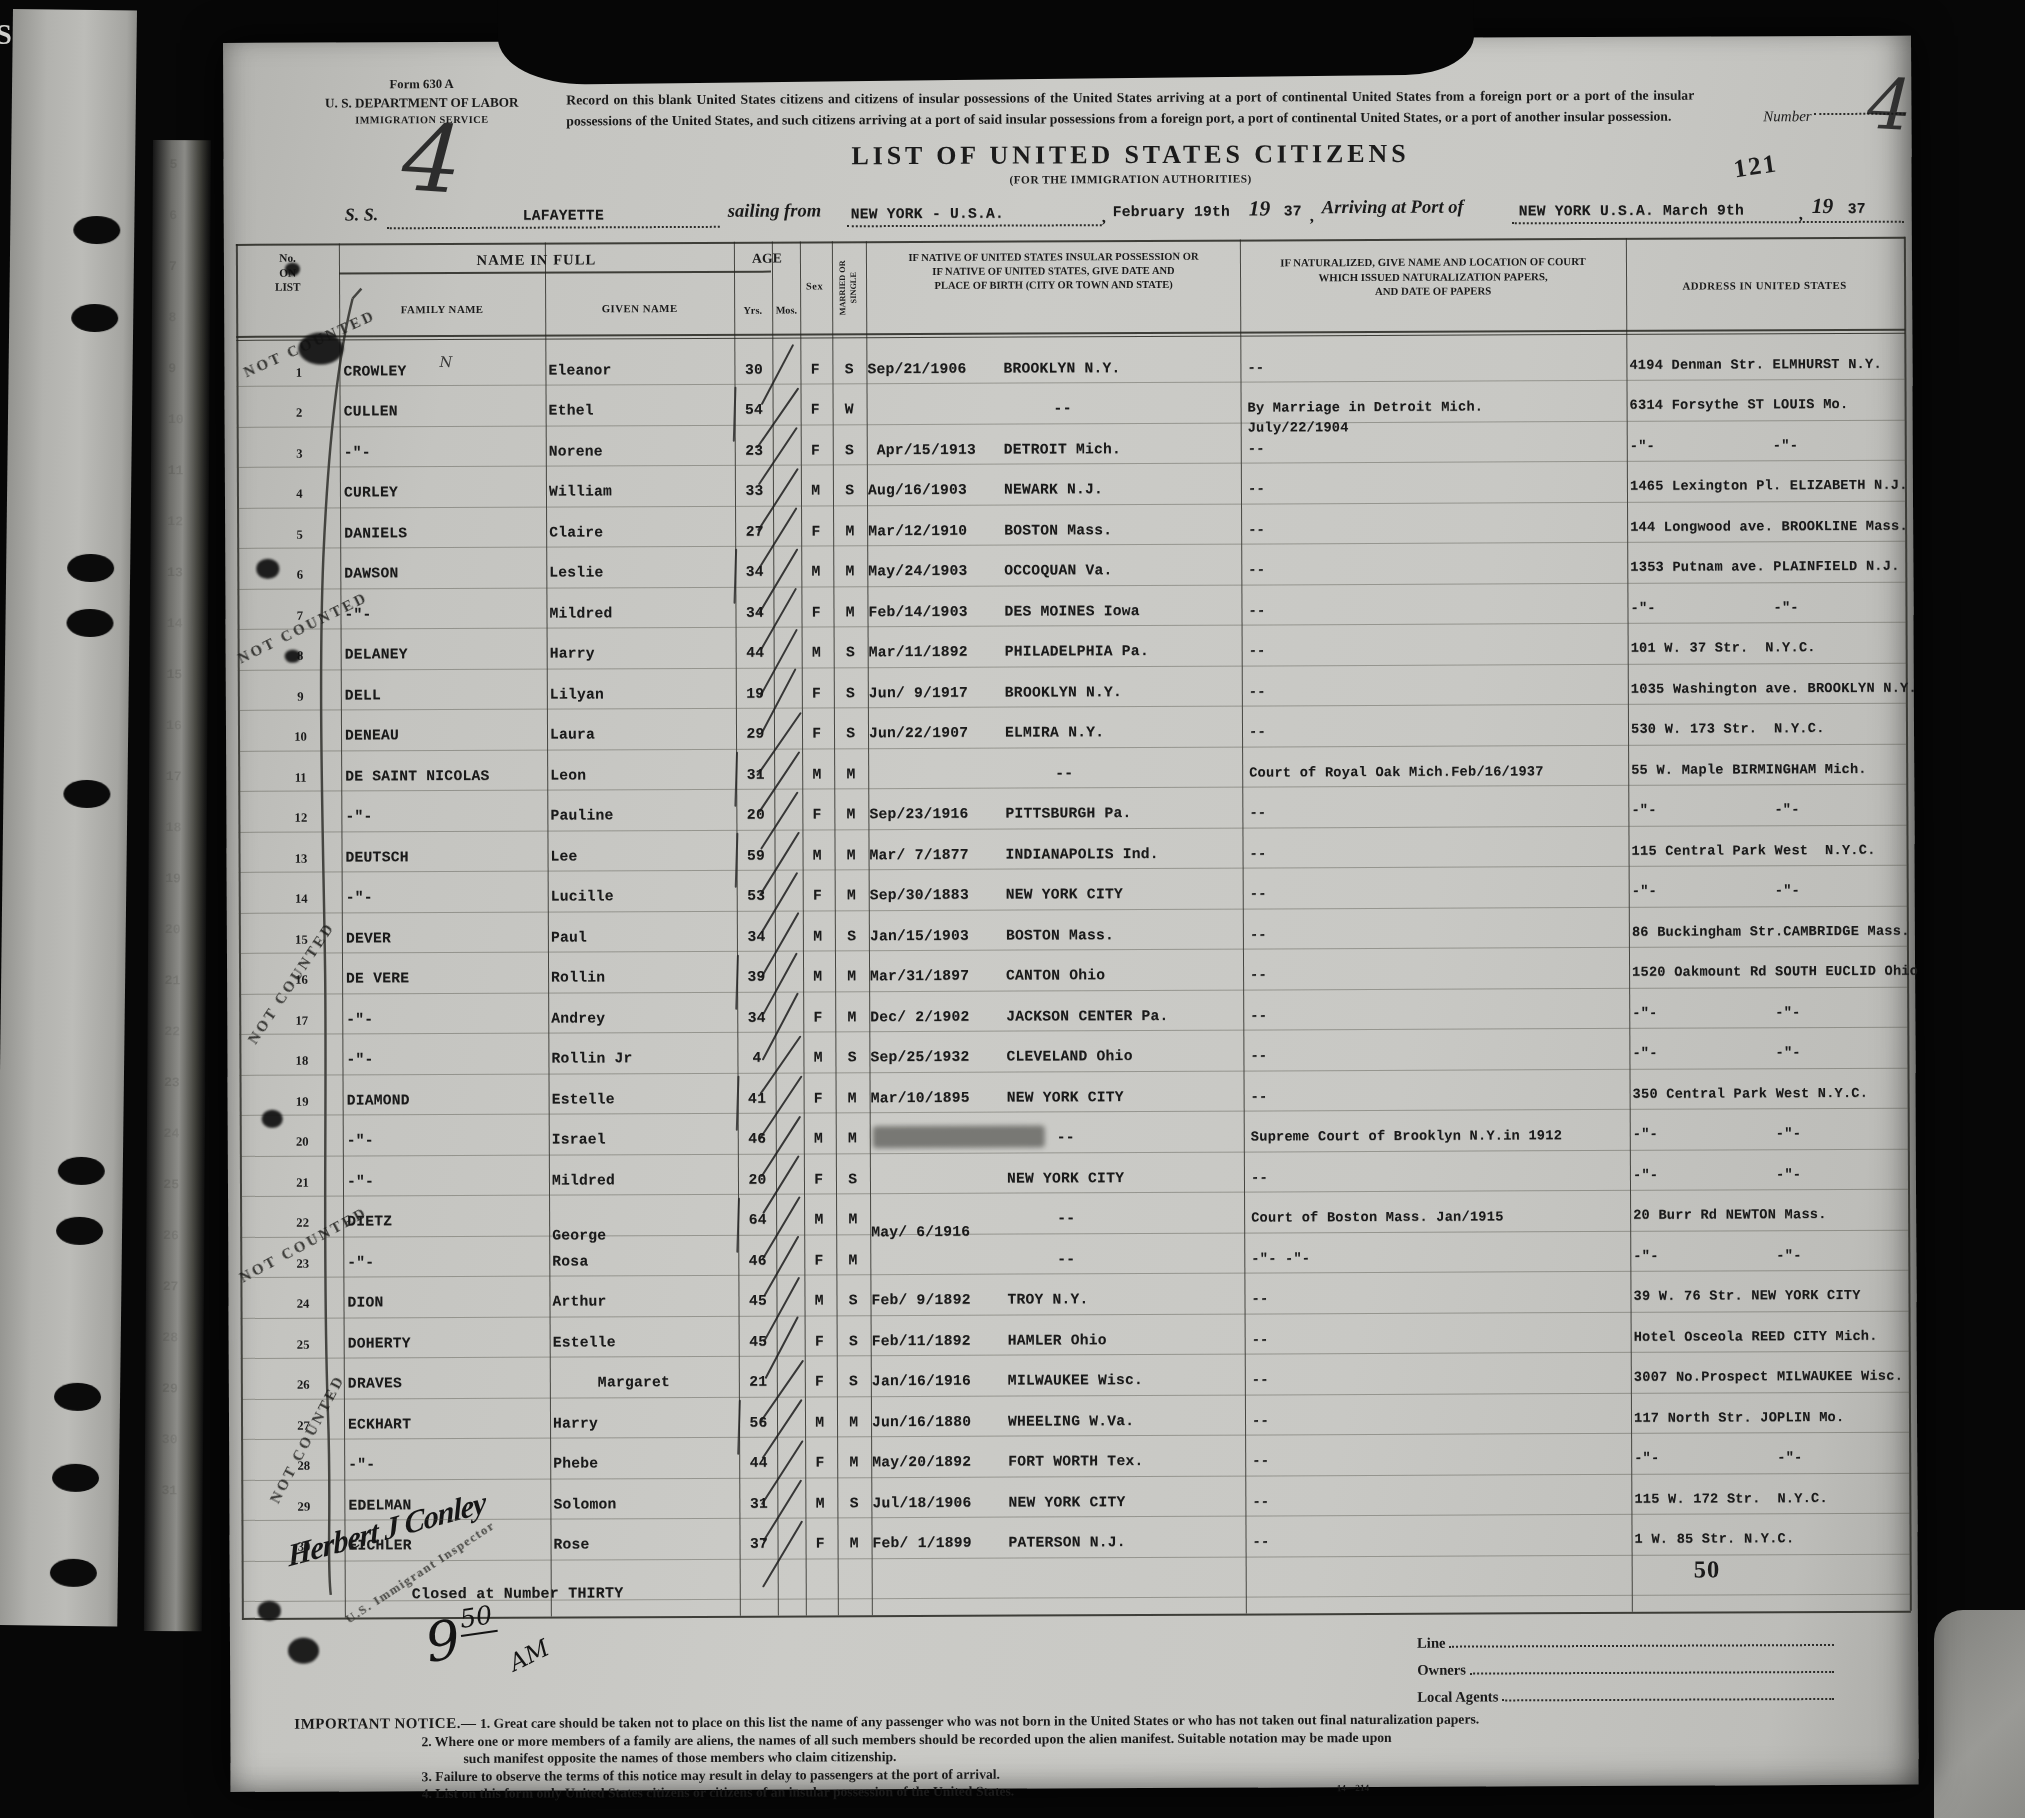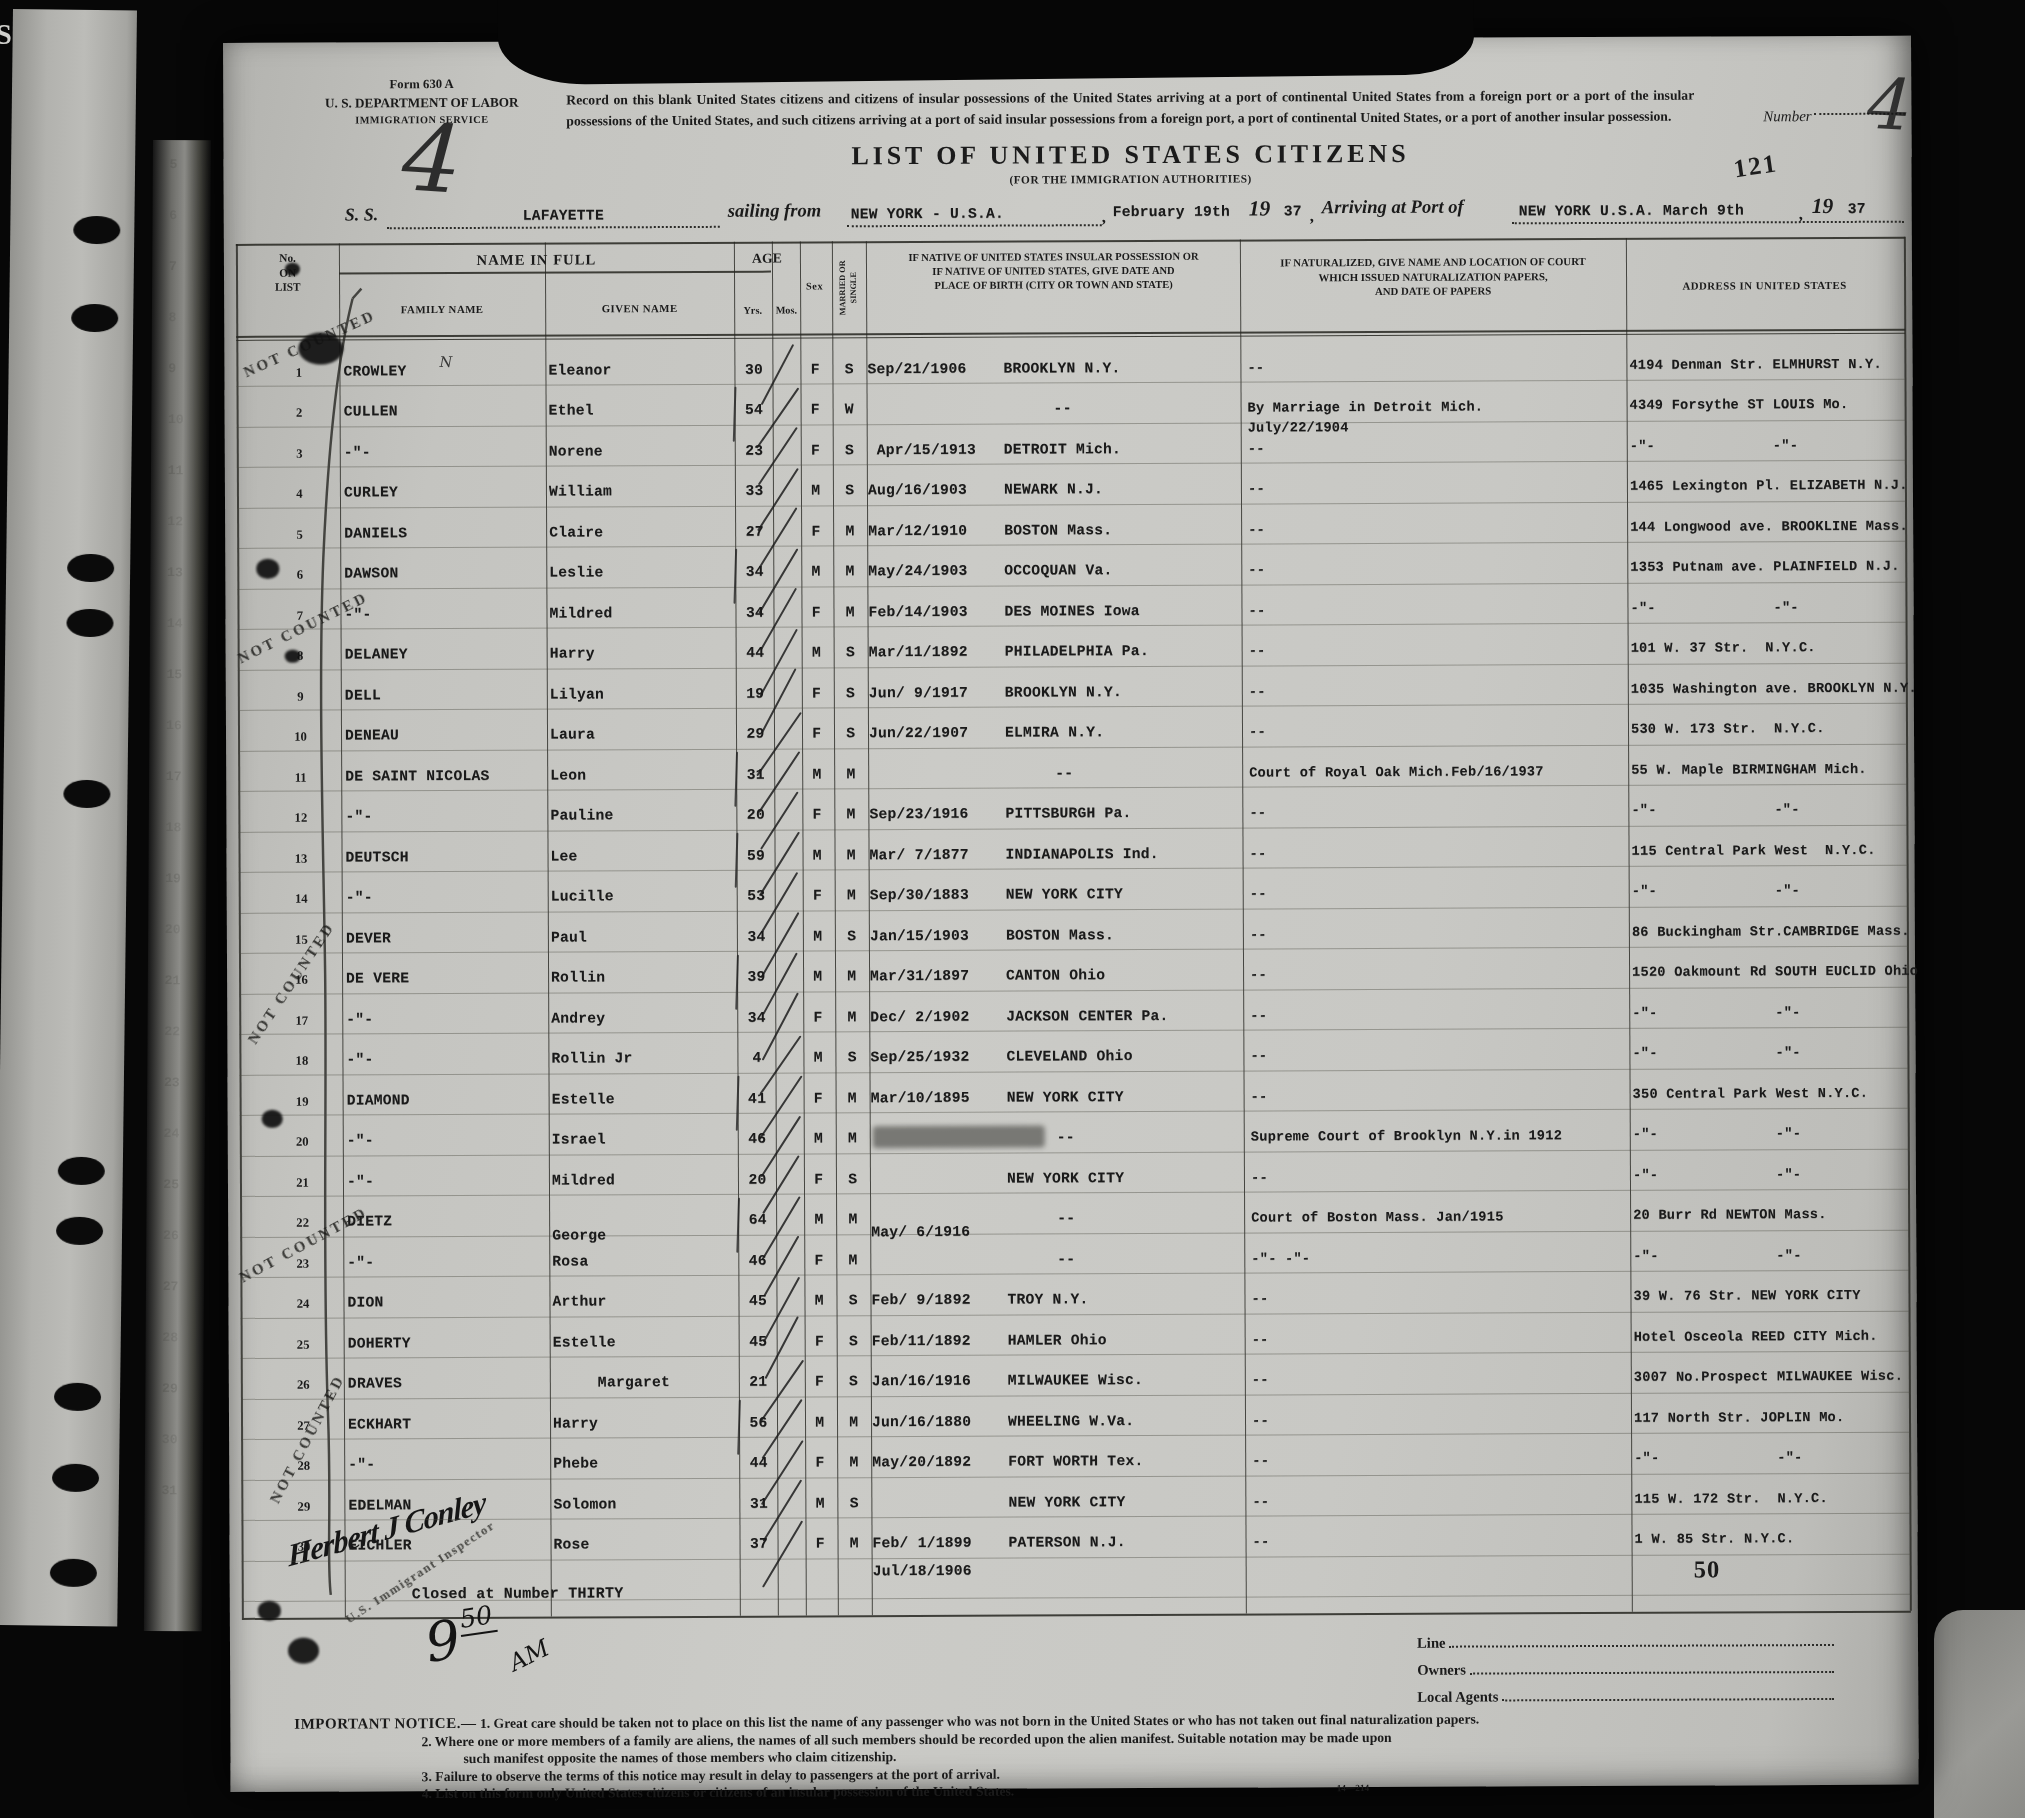--- a/index.html
+++ b/index.html
@@ -270,21 +270,21 @@
     <div>
       <div class="p b" style="position: absolute; left: 58px; top: 363px; width: 33px; text-align: center; font-size: 12.7px;">2</div>
       <div class="t" style="position: absolute; left: 119px; top: 361px;">CULLEN</div>
       <div class="t" style="position: absolute; left: 324px; top: 361px;">Ethel</div>
       <div class="t" style="position: absolute; left: 512px; top: 361px; width: 35px; text-align: center;">54</div>
       <div class="t" style="position: absolute; left: 578px; top: 361px; width: 25.5px; text-align: center;">F</div>
       <div class="t" style="position: absolute; left: 611px; top: 361px; width: 27.5px; text-align: center;">W</div>
       <div class="t" style="position: absolute; left: 829px; top: 361px;">--</div>
       <div class="t" style="position: absolute; left: 1023px; top: 360px; white-space: pre-line; line-height: 19.6px; font-size: 13.7px;">By Marriage in Detroit Mich.
 July/22/1904</div>
-      <div class="t" style="position: absolute; left: 1405px; top: 361px; font-size: 13.7px;">4349 Forsythe ST LOUIS Mo.</div>
+      <div class="t" style="position: absolute; left: 1405px; top: 361px; font-size: 13.7px;">6314 Forsythe ST LOUIS Mo.</div>
       <div class="slash" style="left: 552px; top: 341px; height: 73px; transform: rotate(35deg);"></div>
       <div class="tick" style="left: 509px; top: 346px; height: 55px; transform: rotate(2deg);"></div>
     </div>
     <div>
       <div class="p b" style="position: absolute; left: 58px; top: 404px; width: 33px; text-align: center; font-size: 12.7px;">3</div>
       <div class="t" style="position: absolute; left: 119px; top: 402px;">-"-</div>
       <div class="t" style="position: absolute; left: 324px; top: 402px;">Norene</div>
       <div class="t" style="position: absolute; left: 512px; top: 402px; width: 35px; text-align: center;">23</div>
       <div class="t" style="position: absolute; left: 578px; top: 402px; width: 25.5px; text-align: center;">F</div>
       <div class="t" style="position: absolute; left: 611px; top: 402px; width: 27.5px; text-align: center;">S</div>
@@ -623,21 +623,21 @@
       <div class="t" style="position: absolute; left: 1405px; top: 1414px; font-size: 13.7px;">-"-              -"-</div>
       <div class="slash" style="left: 552px; top: 1394px; height: 76px; transform: rotate(33deg);"></div>
     </div>
     <div>
       <div class="p b" style="position: absolute; left: 58px; top: 1457px; width: 33px; text-align: center; font-size: 12.7px;">29</div>
       <div class="t" style="position: absolute; left: 119px; top: 1455px;">EDELMAN</div>
       <div class="t" style="position: absolute; left: 324px; top: 1455px;">Solomon</div>
       <div class="t" style="position: absolute; left: 512px; top: 1455px; width: 35px; text-align: center;">31</div>
       <div class="t" style="position: absolute; left: 578px; top: 1455px; width: 25.5px; text-align: center;">M</div>
       <div class="t" style="position: absolute; left: 611px; top: 1455px; width: 27.5px; text-align: center;">S</div>
-      <div class="t" style="position: absolute; left: 643px; top: 1523px; text-align: center;">Jul/18/1906</div>
+      <div class="t" style="position: absolute; left: 643px; top: 1455px; text-align: center;">Jul/18/1906</div>
       <div class="t" style="position: absolute; left: 779px; top: 1455px;">NEW YORK CITY</div>
       <div class="t" style="position: absolute; left: 1023px; top: 1454px; white-space: pre-line; line-height: 19.6px; font-size: 13.7px;">--</div>
       <div class="t" style="position: absolute; left: 1405px; top: 1455px; font-size: 13.7px;">115 W. 172 Str.  N.Y.C.</div>
       <div class="slash" style="left: 552px; top: 1434px; height: 72px; transform: rotate(32deg);"></div>
     </div>
     <div>
       <div class="p b" style="position: absolute; left: 58px; top: 1497px; width: 33px; text-align: center; font-size: 12.7px;">30</div>
       <div class="t" style="position: absolute; left: 119px; top: 1495px;">EICHLER</div>
       <div class="t" style="position: absolute; left: 324px; top: 1495px;">Rose</div>
       <div class="t" style="position: absolute; left: 512px; top: 1495px; width: 35px; text-align: center;">37</div>

